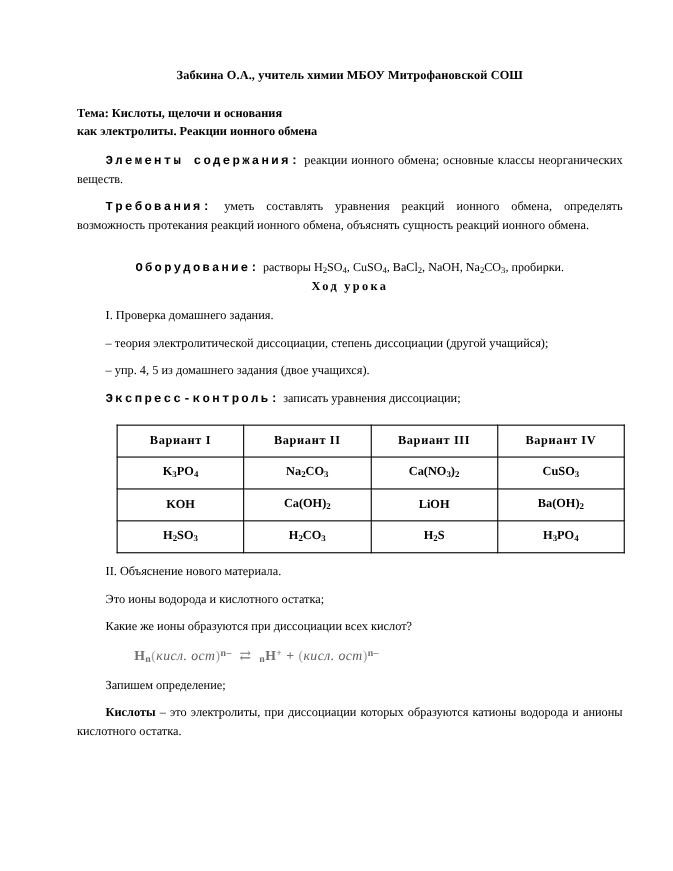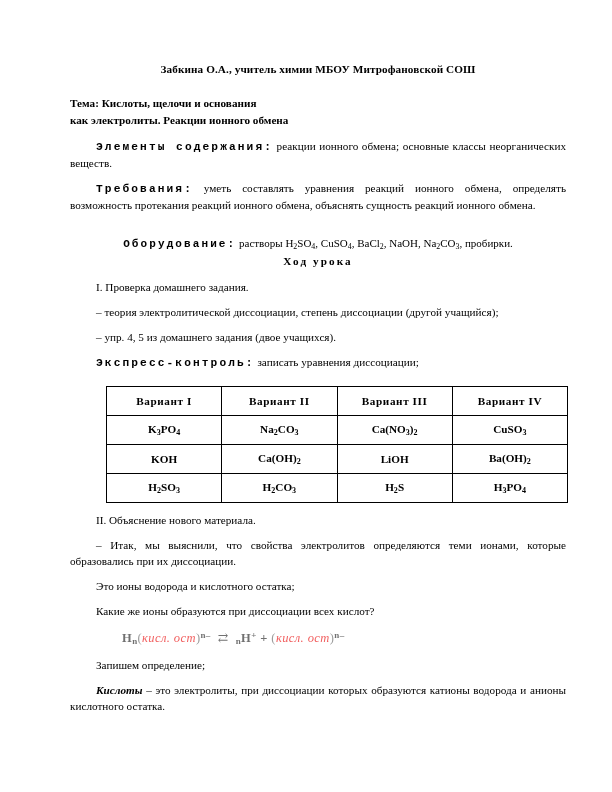--- a/index.html
+++ b/index.html
@@ -49,21 +49,21 @@
   }
   .spaced {
     font-weight: bold;
     letter-spacing: 2.1px;
     font-family: Liberation Mono, monospace;
   }
   .spaced-norm {
     letter-spacing: 2.1px;
   }
   .bold { font-weight: normal; }
-  .ital-bold { font-weight: bold; font-style: italic; }
+  .ital-bold { font-weight: bold; }
   .center-bold {
     text-align: center;
     font-weight: bold;
     font-size: 11.2px;
     letter-spacing: 2.1px;
     margin: 2px 0 12px 0;
     text-indent: 0;
   }
   .equip-line {
     font-size: 11px;
@@ -101,21 +101,21 @@
   .formula {
     display: inline-block;
     font-family: "Liberation Serif", "DejaVu Serif", serif;
     font-size: 12.5px;
     font-weight: bold;
     color: #585858;
     letter-spacing: 0.4px;
     white-space: nowrap;
     opacity: 0.85;
   }
-  .formula .faint { color: #ef4444; font-weight: normal; font-style: italic; }
+  .formula .faint { color: #404040; font-weight: normal; font-style: italic; }
   .formula .eq { padding: 0 7px; font-weight: normal; }
   .formula .brk { font-weight: normal; color: #8a8a8a; }
 </style>
 </head>
 <body>
 
 <div class="page">
 
   <div class="doc-title">Забкина О.А., учитель химии МБОУ Митрофановской СОШ</div>
 
@@ -166,21 +166,20 @@
           <td><span><span>H</span><sub>2</sub><span>SO</span><sub>3</sub></span></td>
           <td><span><span>H</span><sub>2</sub><span>CO</span><sub>3</sub></span></td>
           <td><span><span>H</span><sub>2</sub><span>S</span></span></td>
           <td><span><span>H</span><sub>3</sub><span>PO</span><sub>4</sub></span></td>
         </tr>
       </tbody>
   </table>
 
   <p class="body-par bold">II. Объяснение нового материала.</p>
 
-  <p class="body-par">– Итак, мы выяснили, что свойства электролитов определяются теми ионами, которые образовались при их диссоциации.</p>
   <p class="body-par">Это ионы водорода и кислотного остатка;</p>
   <p class="body-par">Какие же ионы образуются при диссоциации всех кислот?</p>
 
   <p class="body-par formula-line">
     <span class="formula">
       <span>H</span><sub>n</sub><span class="brk">(</span><span class="faint">кисл. ост</span><span class="brk">)</span><sup>n–</sup><span class="eq">⇄</span><sub>n</sub><span>H</span><sup>+</sup> <span>+</span> <span class="brk">(</span><span class="faint">кисл. ост</span><span class="brk">)</span><sup>n–</sup>
     </span>
   </p>
 
   <p class="body-par">Запишем определение;</p>

